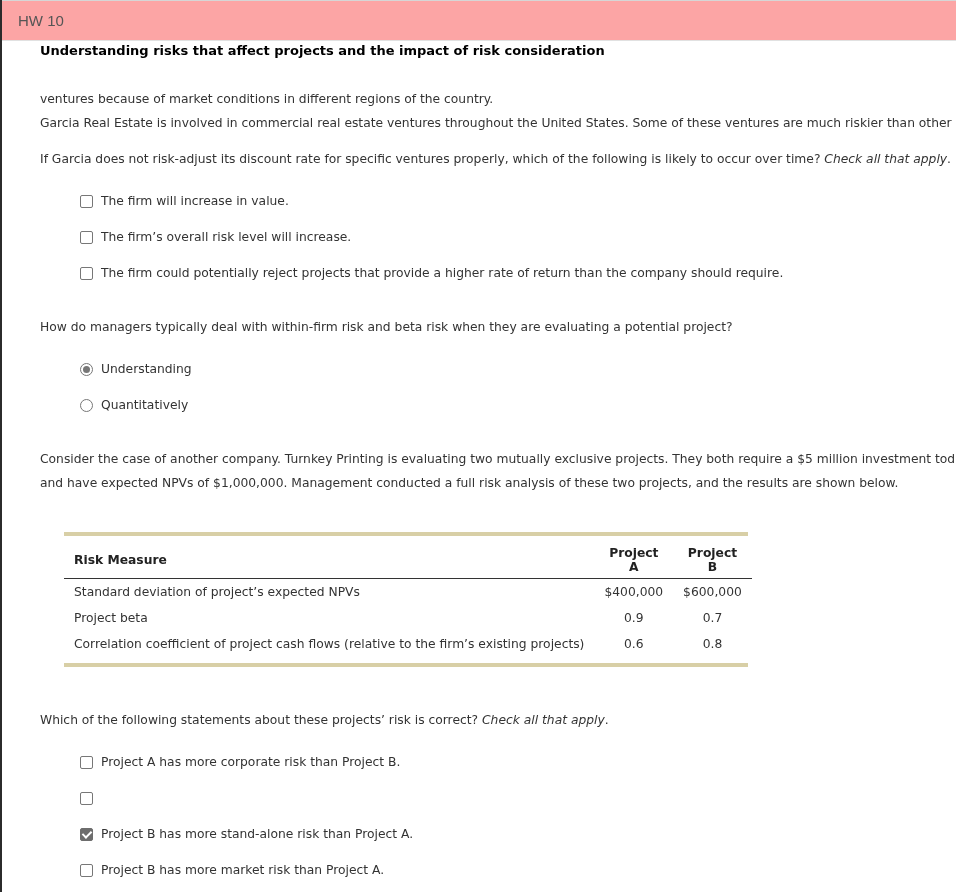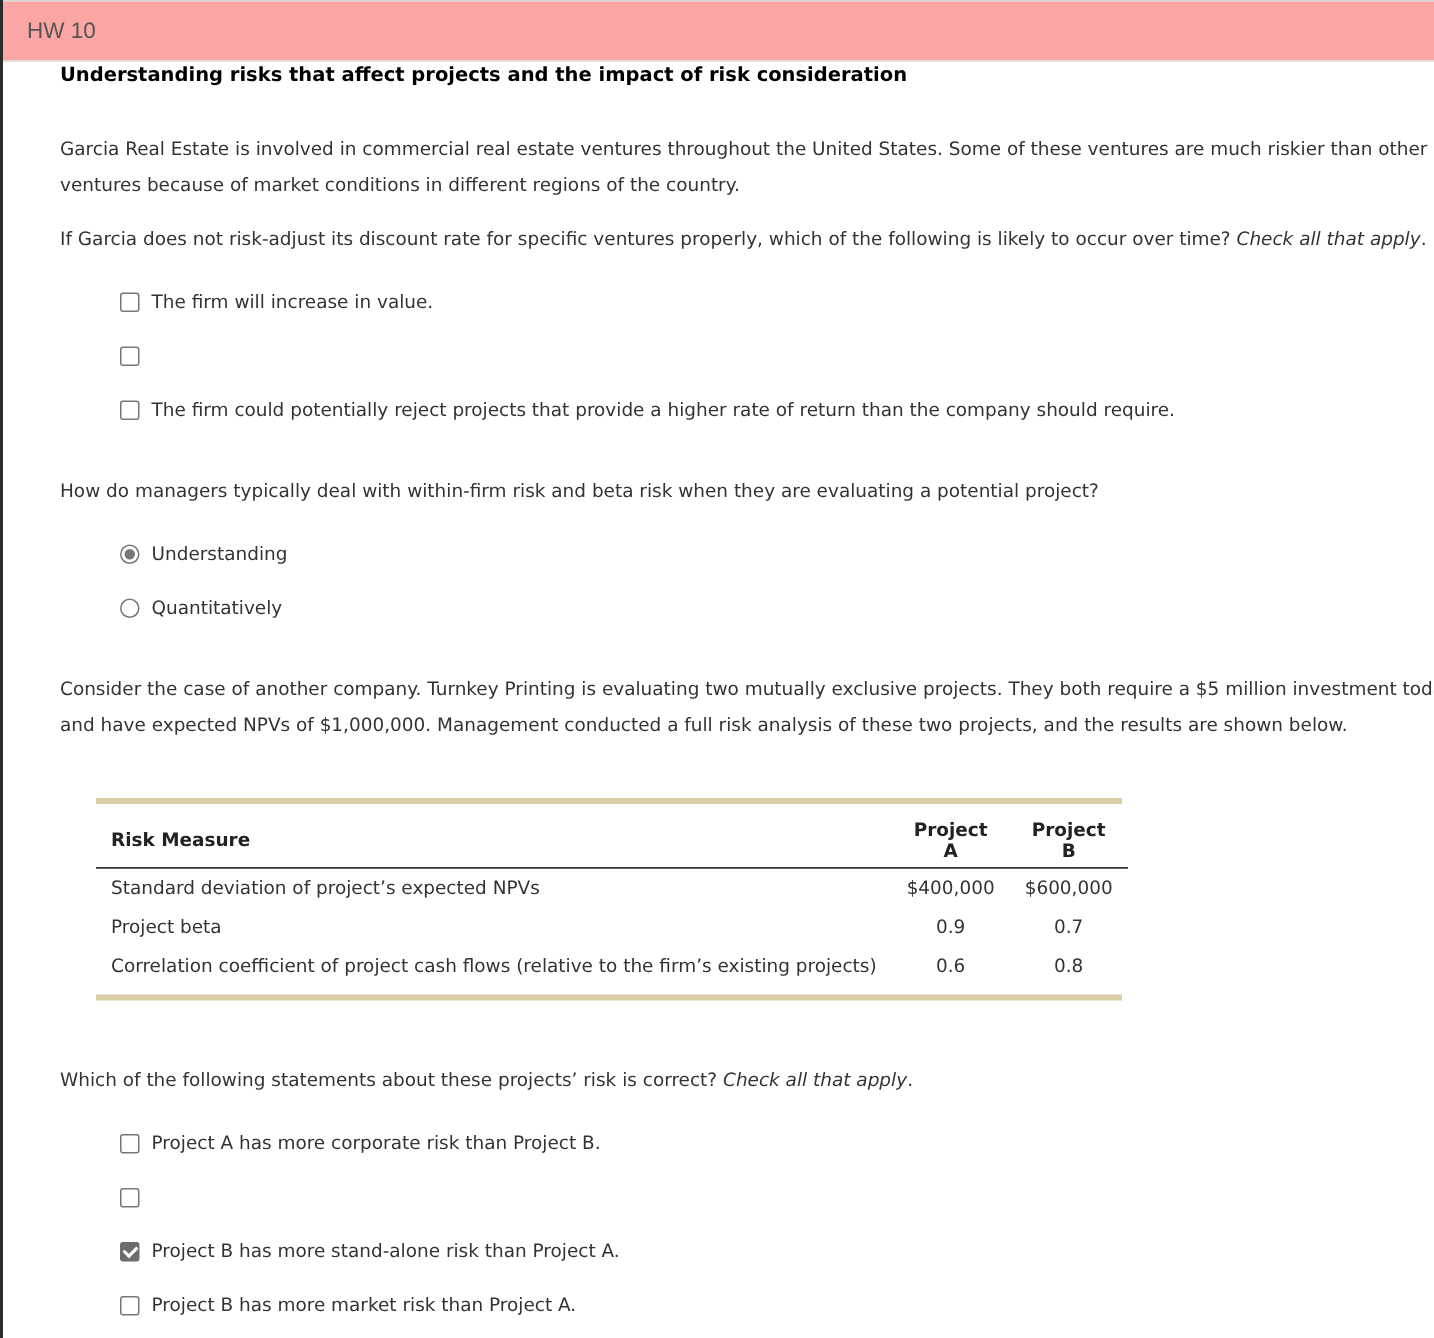--- a/index.html
+++ b/index.html
@@ -66,35 +66,36 @@
 <div class="left-bar"></div>
 
 <div class="header">
   <span class="title">HW 10</span>
 </div>
 
 <div class="content">
   <div class="subtitle">Understanding risks that affect projects and the impact of risk consideration</div>
 
   <div class="para" style="top:87px;">
+    <div>ventures because of market conditions in different regions of the country.</div>
     <div>Garcia Real Estate is involved in commercial real estate ventures throughout the United States. Some of these ventures are much riskier than other</div>
-    <div>ventures because of market conditions in different regions of the country.</div>
   </div>
 
   <div class="para" style="top:147px;">
     <span>If Garcia does not risk-adjust its discount rate for specific ventures properly, which of the following is likely to occur over time?</span>
     <i>Check all that apply</i><span>.</span>
   </div>
 
   <div class="opt" style="top:191px;">
     <span class="cb"></span>
     <span>The firm will increase in value.</span>
   </div>
   <div class="opt" style="top:227px;">
     <span class="cb"></span>
+    <span>The firm’s overall risk level will increase.</span>
   </div>
   <div class="opt" style="top:263px;">
     <span class="cb"></span>
     <span>The firm could potentially reject projects that provide a higher rate of return than the company should require.</span>
   </div>
 
   <div class="para" style="top:315px;">How do managers typically deal with within-firm risk and beta risk when they are evaluating a potential project?</div>
 
   <div class="opt" style="top:359px;">
     <span class="rb checked"></span>

